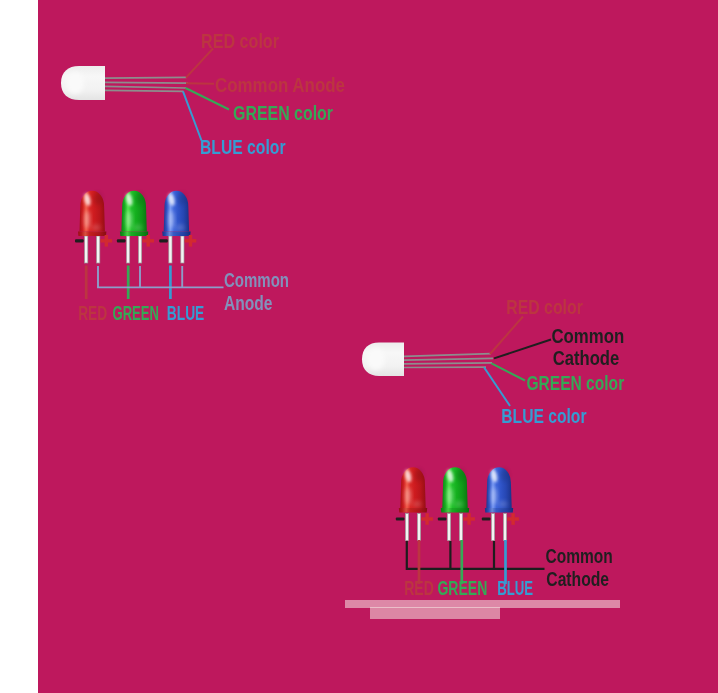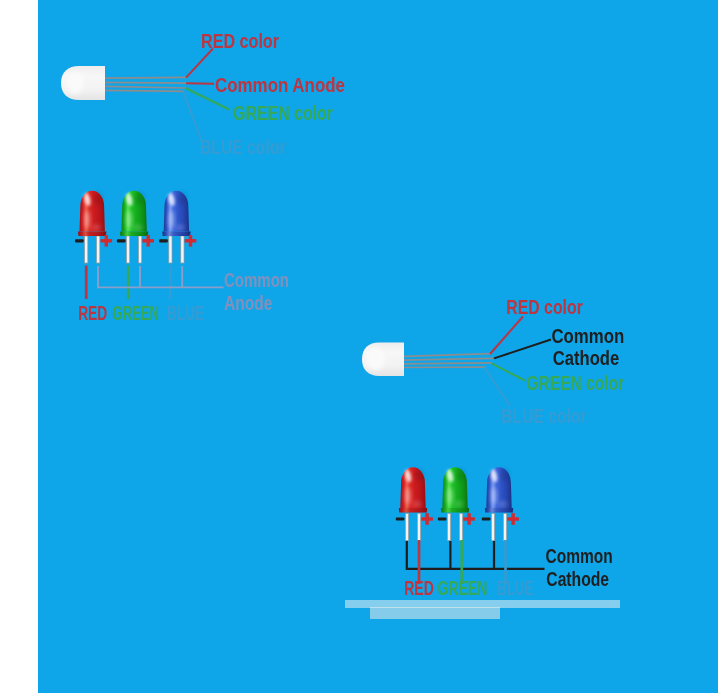--- a/index.html
+++ b/index.html
@@ -1,16 +1,16 @@
 <!DOCTYPE html>
 <html><head>
 <meta charset="utf-8">
 <style>
   html,body{margin:0;padding:0;background:#fff;}
-  #stage{position:relative;width:718px;height:693px;background:#0ea5e9;overflow:hidden;
+  #stage{position:relative;width:718px;height:693px;background:#be185d;overflow:hidden;
          font-family:"Liberation Sans",sans-serif;}
   svg text{font-family:"Liberation Sans",sans-serif;font-weight:bold;}
 </style>
 </head>
 <body>
 <div id="stage">
 <svg width="718" height="693" viewBox="0 0 718 693" xmlns="http://www.w3.org/2000/svg">
   <rect x="0" y="0" width="38" height="693" fill="#ffffff"></rect>
   <rect x="345" y="600" width="275" height="8" fill="#fbf7f2" opacity="0.5"></rect>
   <rect x="370" y="607" width="130" height="12" fill="#f9f3ec" opacity="0.5"></rect>

